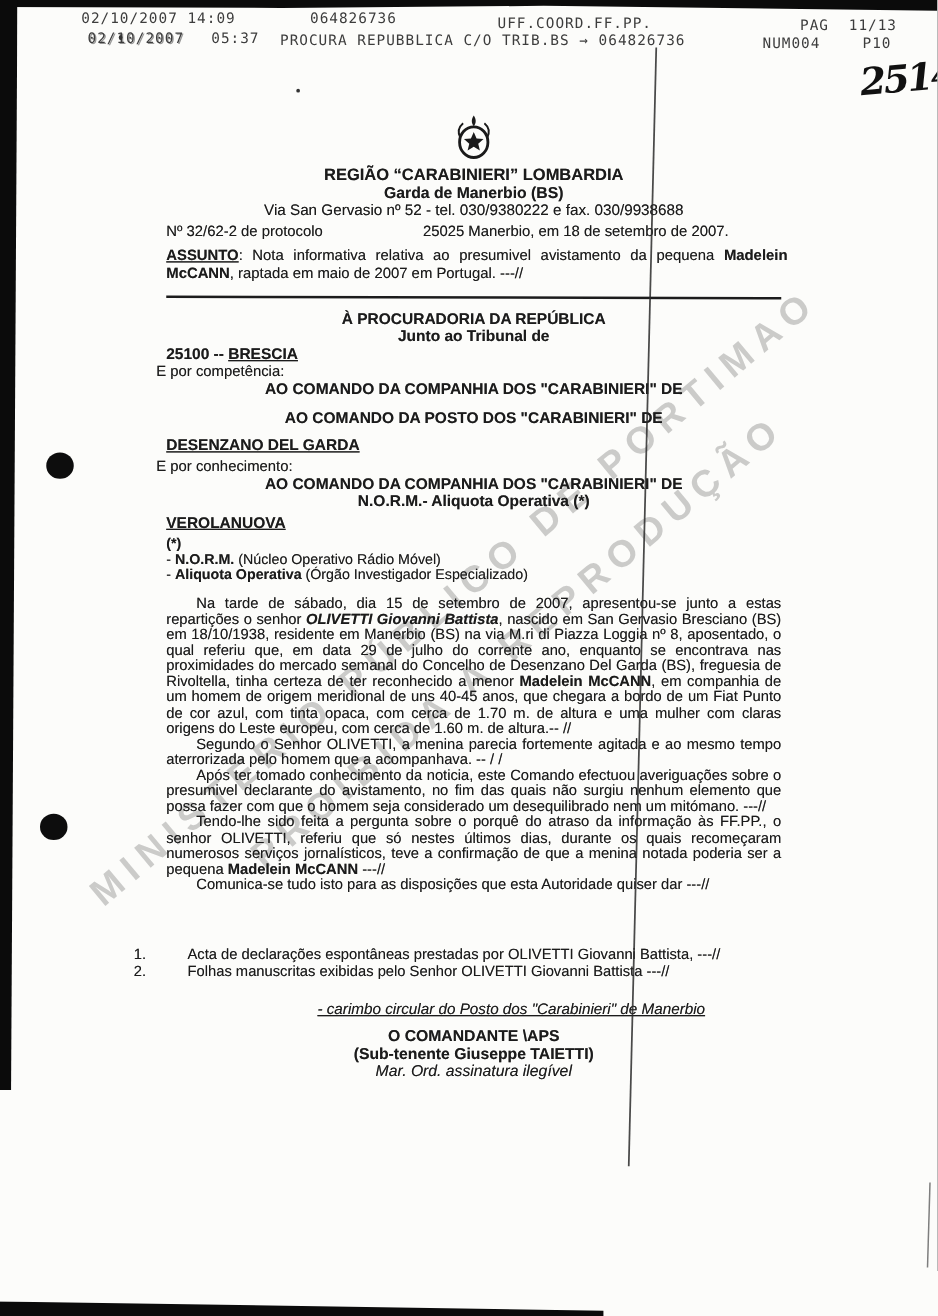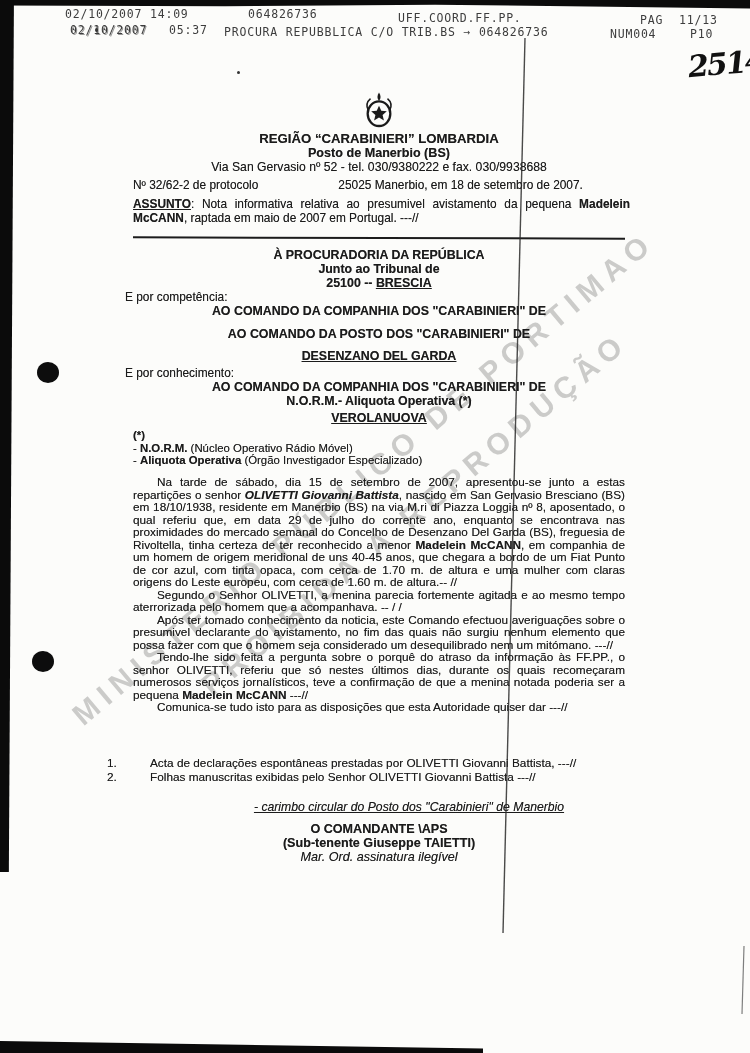--- a/index.html
+++ b/index.html
@@ -29,21 +29,21 @@
   .lh .org{font-size:13.2px;font-weight:bold;margin-top:2px;}
   .lh .station{font-size:12.6px;font-weight:bold;}
   .lh .addr{font-size:12.2px;}
   .proto{position:absolute;left:133px;top:178px;width:492px;font-size:11.9px;display:flex;}
   .proto .pd{margin-left:80px;}
   .subject{position:absolute;left:133px;top:198px;width:497px;font-size:11.9px;line-height:13.5px;text-align:justify;}
   .sep{position:absolute;left:133px;top:237px;width:492px;height:2px;background:#1c1c1c;transform:rotate(.15deg);}
   
   .recips{position:absolute;left:133px;top:248px;width:492px;font-size:12.4px;line-height:14px;}
   .rc{font-weight:bold;text-align:center;}
-  .rr{font-weight:bold;text-align:center;}
+  .rr{font-weight:bold;text-align:left;}
   .rl{font-size:11.9px;margin-left:-8px;}
   .fn{font-size:11.4px;line-height:12.5px;margin-top:4px;}
   
   .bodytxt{position:absolute;left:133px;top:476px;width:492px;font-size:11.8px;line-height:12.5px;text-align:justify;}
   .bodytxt p{margin:0;text-indent:24px;}
   
   .annex{position:absolute;left:107px;top:757px;width:518px;font-size:11.8px;line-height:13.8px;}
   .annex .alabel{margin-left:26px;}
   .arow{display:flex;}
   .arow .num{width:43px;}
@@ -86,21 +86,21 @@
 
     <div class="lh">
       <svg width="34" height="38" viewBox="0 0 36 40">
         <ellipse cx="18" cy="25" rx="12" ry="13" fill="none" stroke="#1a1a1a" stroke-width="2.4"></ellipse>
         <path d="M18 16.5 l2.4 5.4 5.9.5-4.5 3.9 1.4 5.8-5.2-3.2-5.2 3.2 1.4-5.8-4.5-3.9 5.9-.5z" fill="#1a1a1a"></path>
         <path d="M18 2.5 c-2.2 3.2-2.2 6.5 0 9 c2.2-2.5 2.2-5.8 0-9z" fill="#1a1a1a"></path>
         <path d="M6.5 21 c-2.2-4.5-1-9 2.5-12" fill="none" stroke="#1a1a1a" stroke-width="1.6"></path>
         <path d="M29.5 21 c2.2-4.5 1-9-2.5-12" fill="none" stroke="#1a1a1a" stroke-width="1.6"></path>
       </svg>
       <div class="org">REGIÃO “CARABINIERI” LOMBARDIA</div>
-      <div class="station">Posto de Manerbio (BS)</div>
+      <div class="station">Garda de Manerbio (BS)</div>
       <div class="addr">Via San Gervasio nº 52 - tel. 030/9380222 e fax. 030/9938688</div>
     </div>
 
     <div class="proto">
       <span>Nº 32/62-2 de protocolo</span>
       <span class="pd">25025 Manerbio, em 18 de setembro de 2007.</span>
     </div>
 
     <div class="subject"><span class="b u">ASSUNTO</span><span>: Nota informativa relativa ao presumivel avistamento da pequena </span><span class="b">Madelein McCANN</span><span>, raptada em maio de 2007 em Portugal. ---//</span></div>
     <div class="sep"></div>

